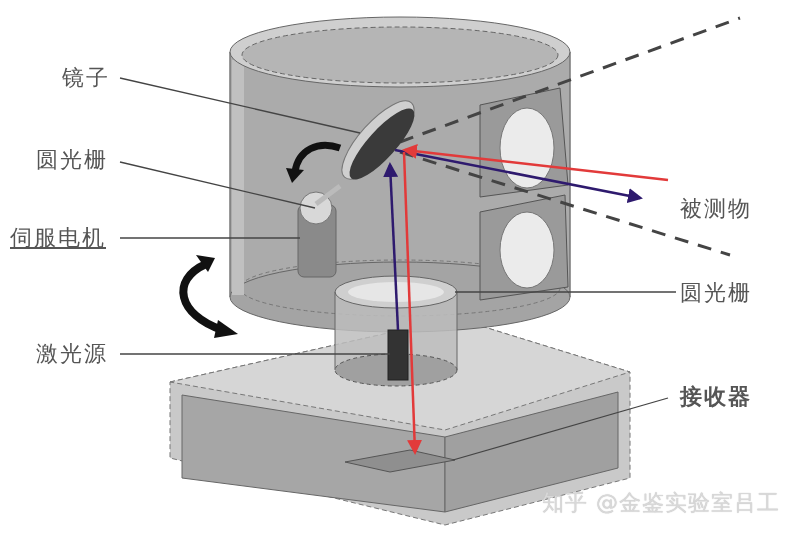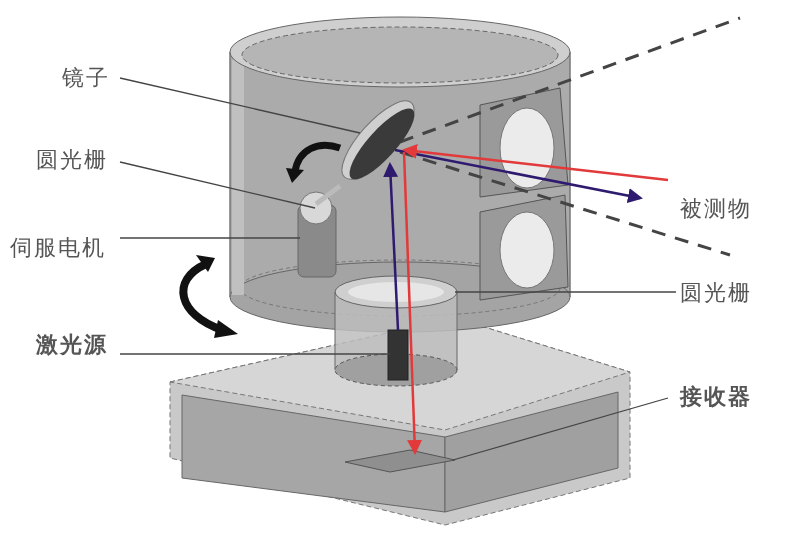--- a/index.html
+++ b/index.html
@@ -93,18 +93,19 @@
       <line x1="120" y1="162" x2="315" y2="208"></line>
       <line x1="120" y1="238" x2="300" y2="238"></line>
       <line x1="120" y1="354" x2="390" y2="354"></line>
       <line x1="455" y1="292" x2="676" y2="292"></line>
       <line x1="453" y1="460" x2="668" y2="398"></line>
     </g>
   </svg>
 
   <div class="label" style="left:62px;top:67px;">镜子</div>
   <div class="label" style="left:36px;top:149px;">圆光栅</div>
-  <div class="label" style="left:10px;top:237px;">伺服电机</div>
-  <div class="label" style="left:36px;top:334px;font-weight:bold;">激光源</div>
+  <div class="label" style="left:10px;top:227px;text-decoration:underline;">伺服电机</div>
+  <div class="label" style="left:36px;top:343px;">激光源</div>
   <div class="label" style="left:680px;top:182px;margin-top:16px;">被测物</div>
   <div class="label" style="left:680px;top:282px;">圆光栅</div>
   <div class="label" style="left:680px;top:386px;font-weight:bold;">接收器</div>
+  <div class="watermark" style="left:542px;top:492px;">知乎 @金鉴实验室吕工</div>
 </div>
 
 </body></html>

